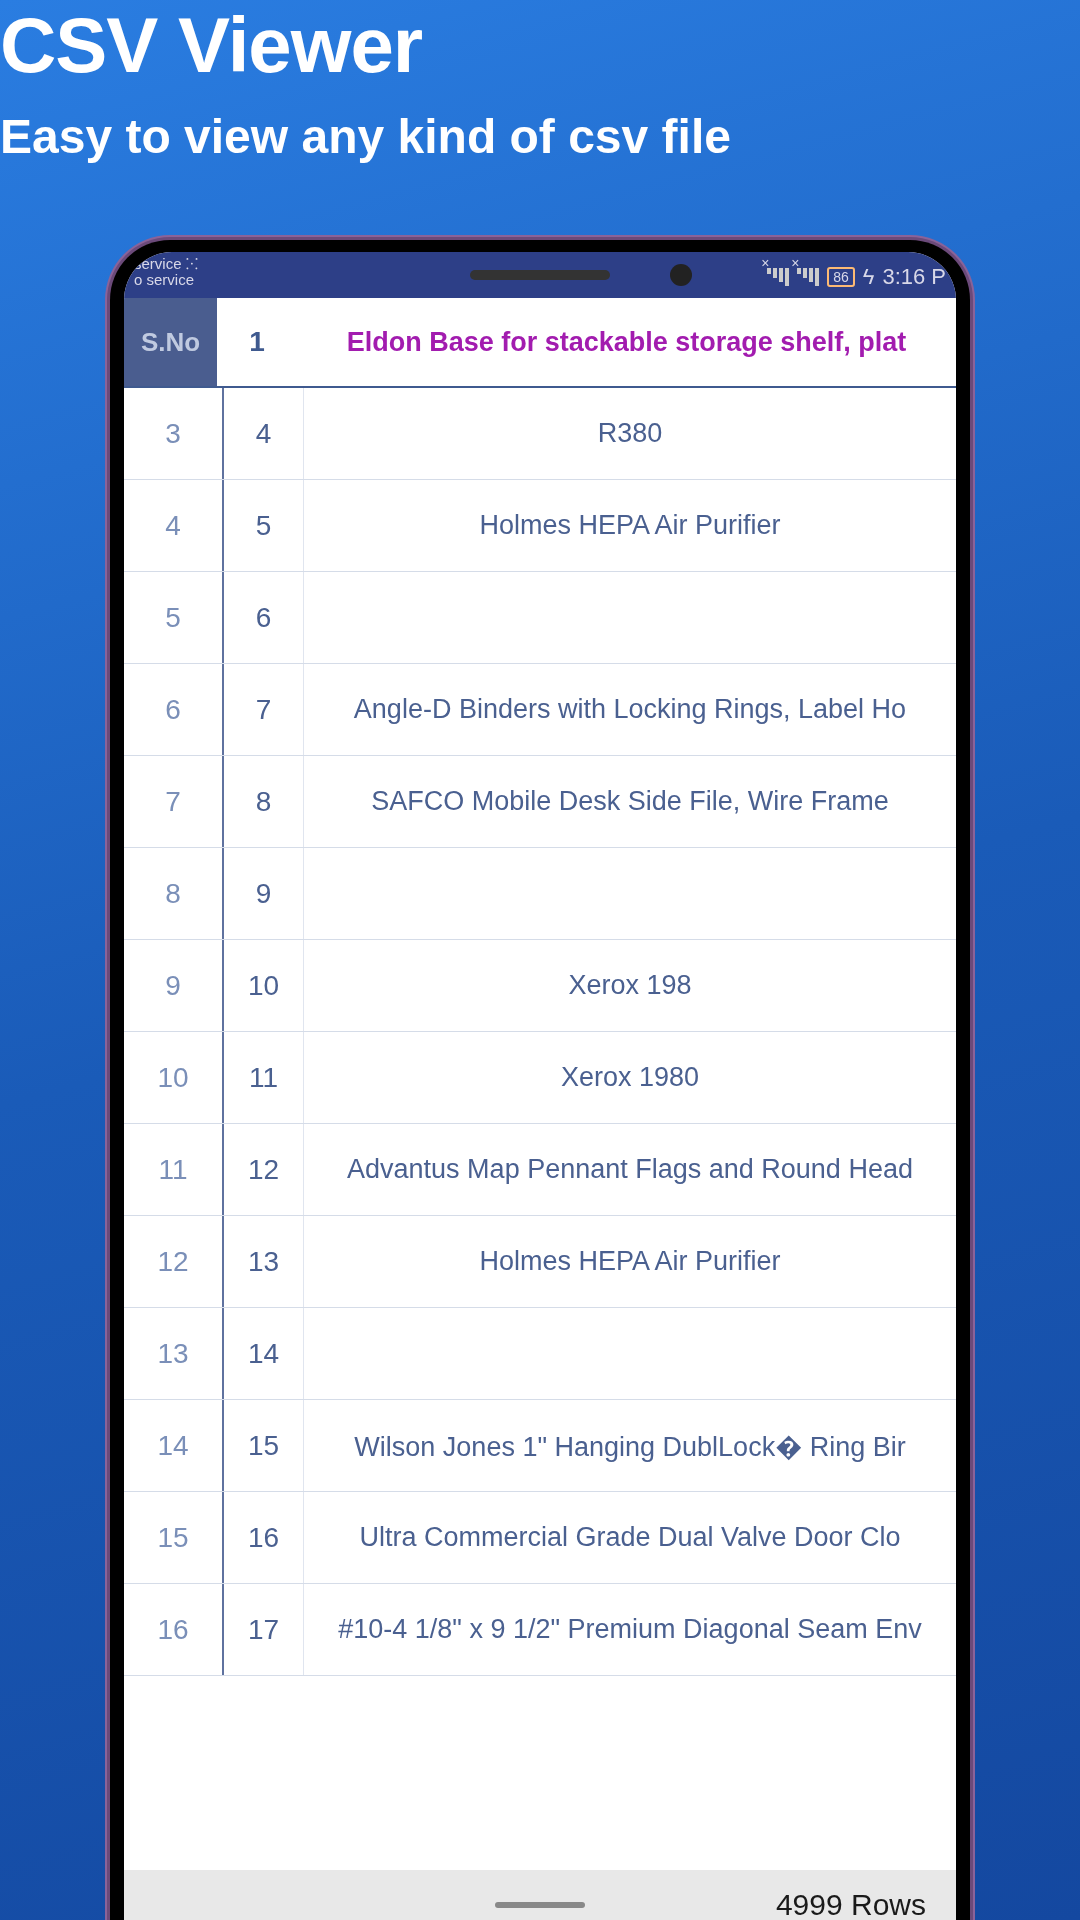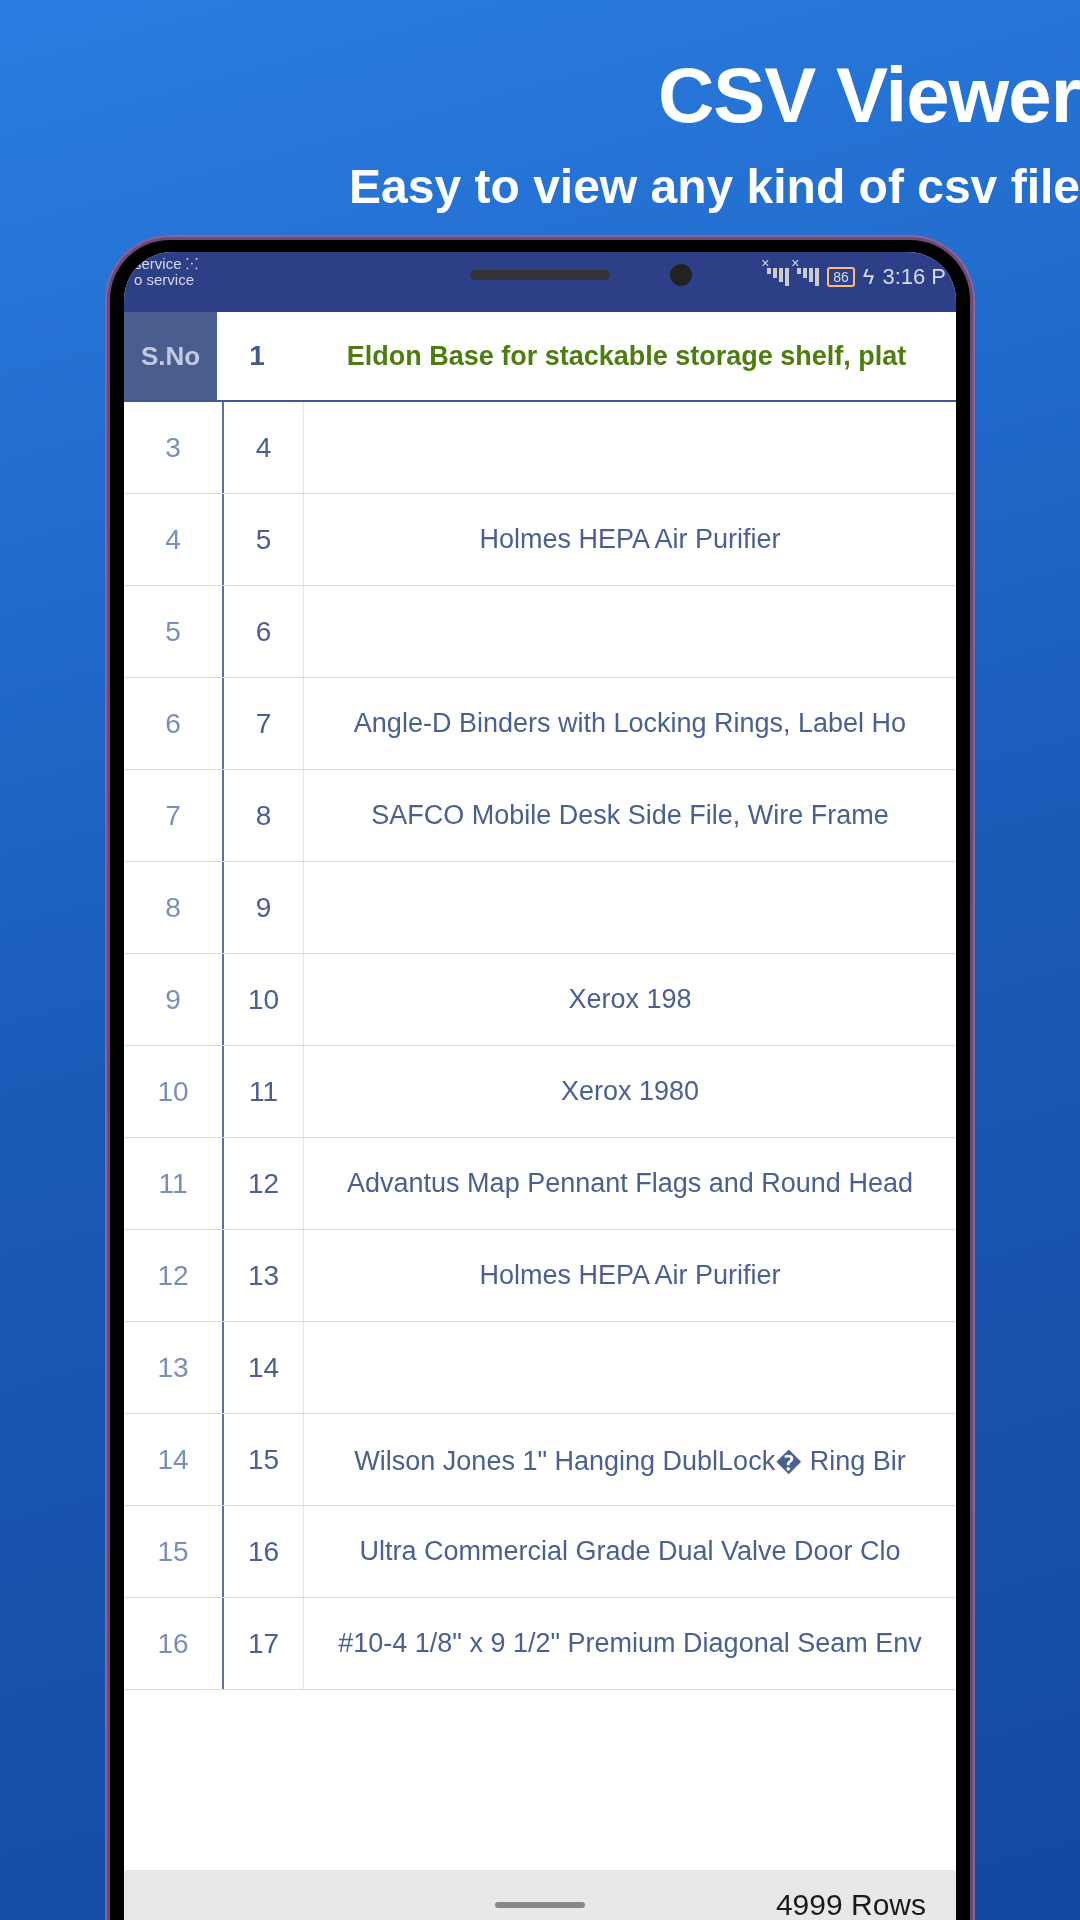--- a/index.html
+++ b/index.html
@@ -4,22 +4,21 @@
 <style>
 * { margin: 0; padding: 0; box-sizing: border-box; }
 body {
   width: 1080px;
   height: 1920px;
   background: linear-gradient(165deg, #2a7de1 0%, #1a5bb8 50%, #1448a0 100%);
   font-family: -apple-system, BlinkMacSystemFont, 'Segoe UI', Arial, sans-serif;
   overflow: hidden;
 }
 .promo-header {
-  text-align: right;
-  padding-top: 50px;
+  text-align: left;
 }
 .promo-title {
   color: #fff;
   font-size: 78px;
   font-weight: 800;
   letter-spacing: -1px;
 }
 .promo-subtitle {
   color: #fff;
   font-size: 48px;
@@ -61,21 +60,21 @@
   position: absolute;
   top: 24px;
   left: 560px;
   width: 22px;
   height: 22px;
   background: #222;
   border-radius: 50%;
   z-index: 10;
 }
 .statusbar {
-  height: 60px;
+  height: 46px;
   background: #2d3f87;
   color: #d8d8e8;
   font-size: 20px;
   position: relative;
   padding-top: 6px;
 }
 .statusbar-left {
   position: absolute;
   left: 10px;
   top: 4px;
@@ -125,21 +124,21 @@
 .th-col1 {
   width: 80px;
   text-align: center;
   color: #3f5a8f;
   font-weight: 800;
   font-size: 28px;
 }
 .th-col2 {
   flex: 1;
   text-align: center;
-  color: #4d7c0f;
+  color: #a21caf;
   font-weight: 800;
   font-size: 27px;
   padding: 0 10px;
 }
 .data-row {
   display: flex;
   height: 92px;
   align-items: center;
   border-bottom: 1px solid #d5dce8;
 }
@@ -240,20 +239,21 @@
     <div class="table-container">
       <div class="thead-row">
         <div class="th-sno">S.No</div>
         <div class="th-col1">1</div>
         <div class="th-col2">Eldon Base for stackable storage shelf, plat</div>
       </div>
       <div id="rows">
           <div class="data-row">
             <div class="cell-sno">3</div>
             <div class="cell-col1">4</div>
+            <div class="cell-col2">R380</div>
           </div>
           <div class="data-row">
             <div class="cell-sno">4</div>
             <div class="cell-col1">5</div>
             <div class="cell-col2">Holmes HEPA Air Purifier</div>
           </div>
           <div class="data-row">
             <div class="cell-sno">5</div>
             <div class="cell-col1">6</div>
           </div>

